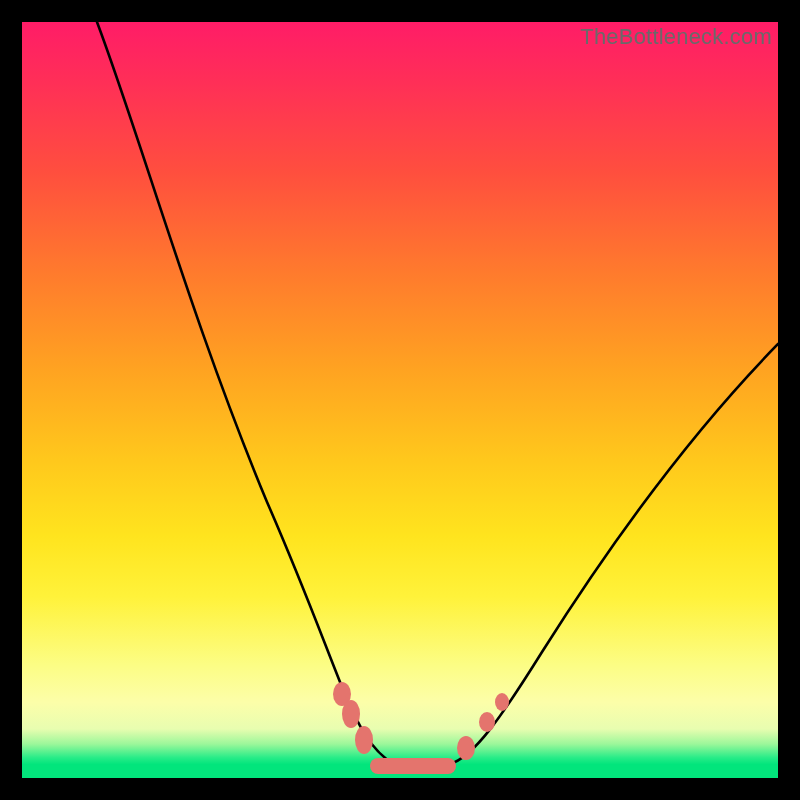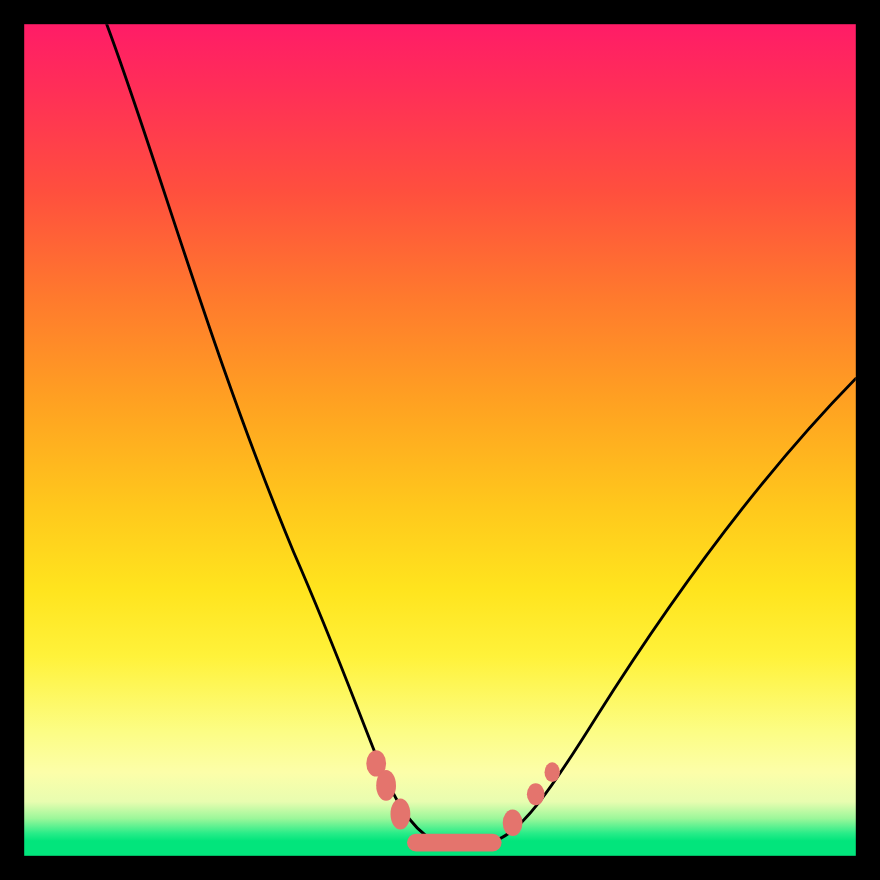--- a/index.html
+++ b/index.html
@@ -62,20 +62,21 @@
     z-index: 20;
   }
 </style>
 </head>
 <body>
 
 <div class="frame">
 
   <div class="plot-area">
 
+    <div class="watermark">TheBottleneck.com</div>
 
     <svg class="curve" viewBox="0 0 756 756" preserveAspectRatio="none">
 
       <path d="M 75 0
                C 120 120, 170 300, 245 480
                C 280 560, 300 615, 320 665
                C 335 702, 350 730, 372 742
                L 372 742
                Q 400 748, 428 742
                C 452 735, 480 694, 520 630

